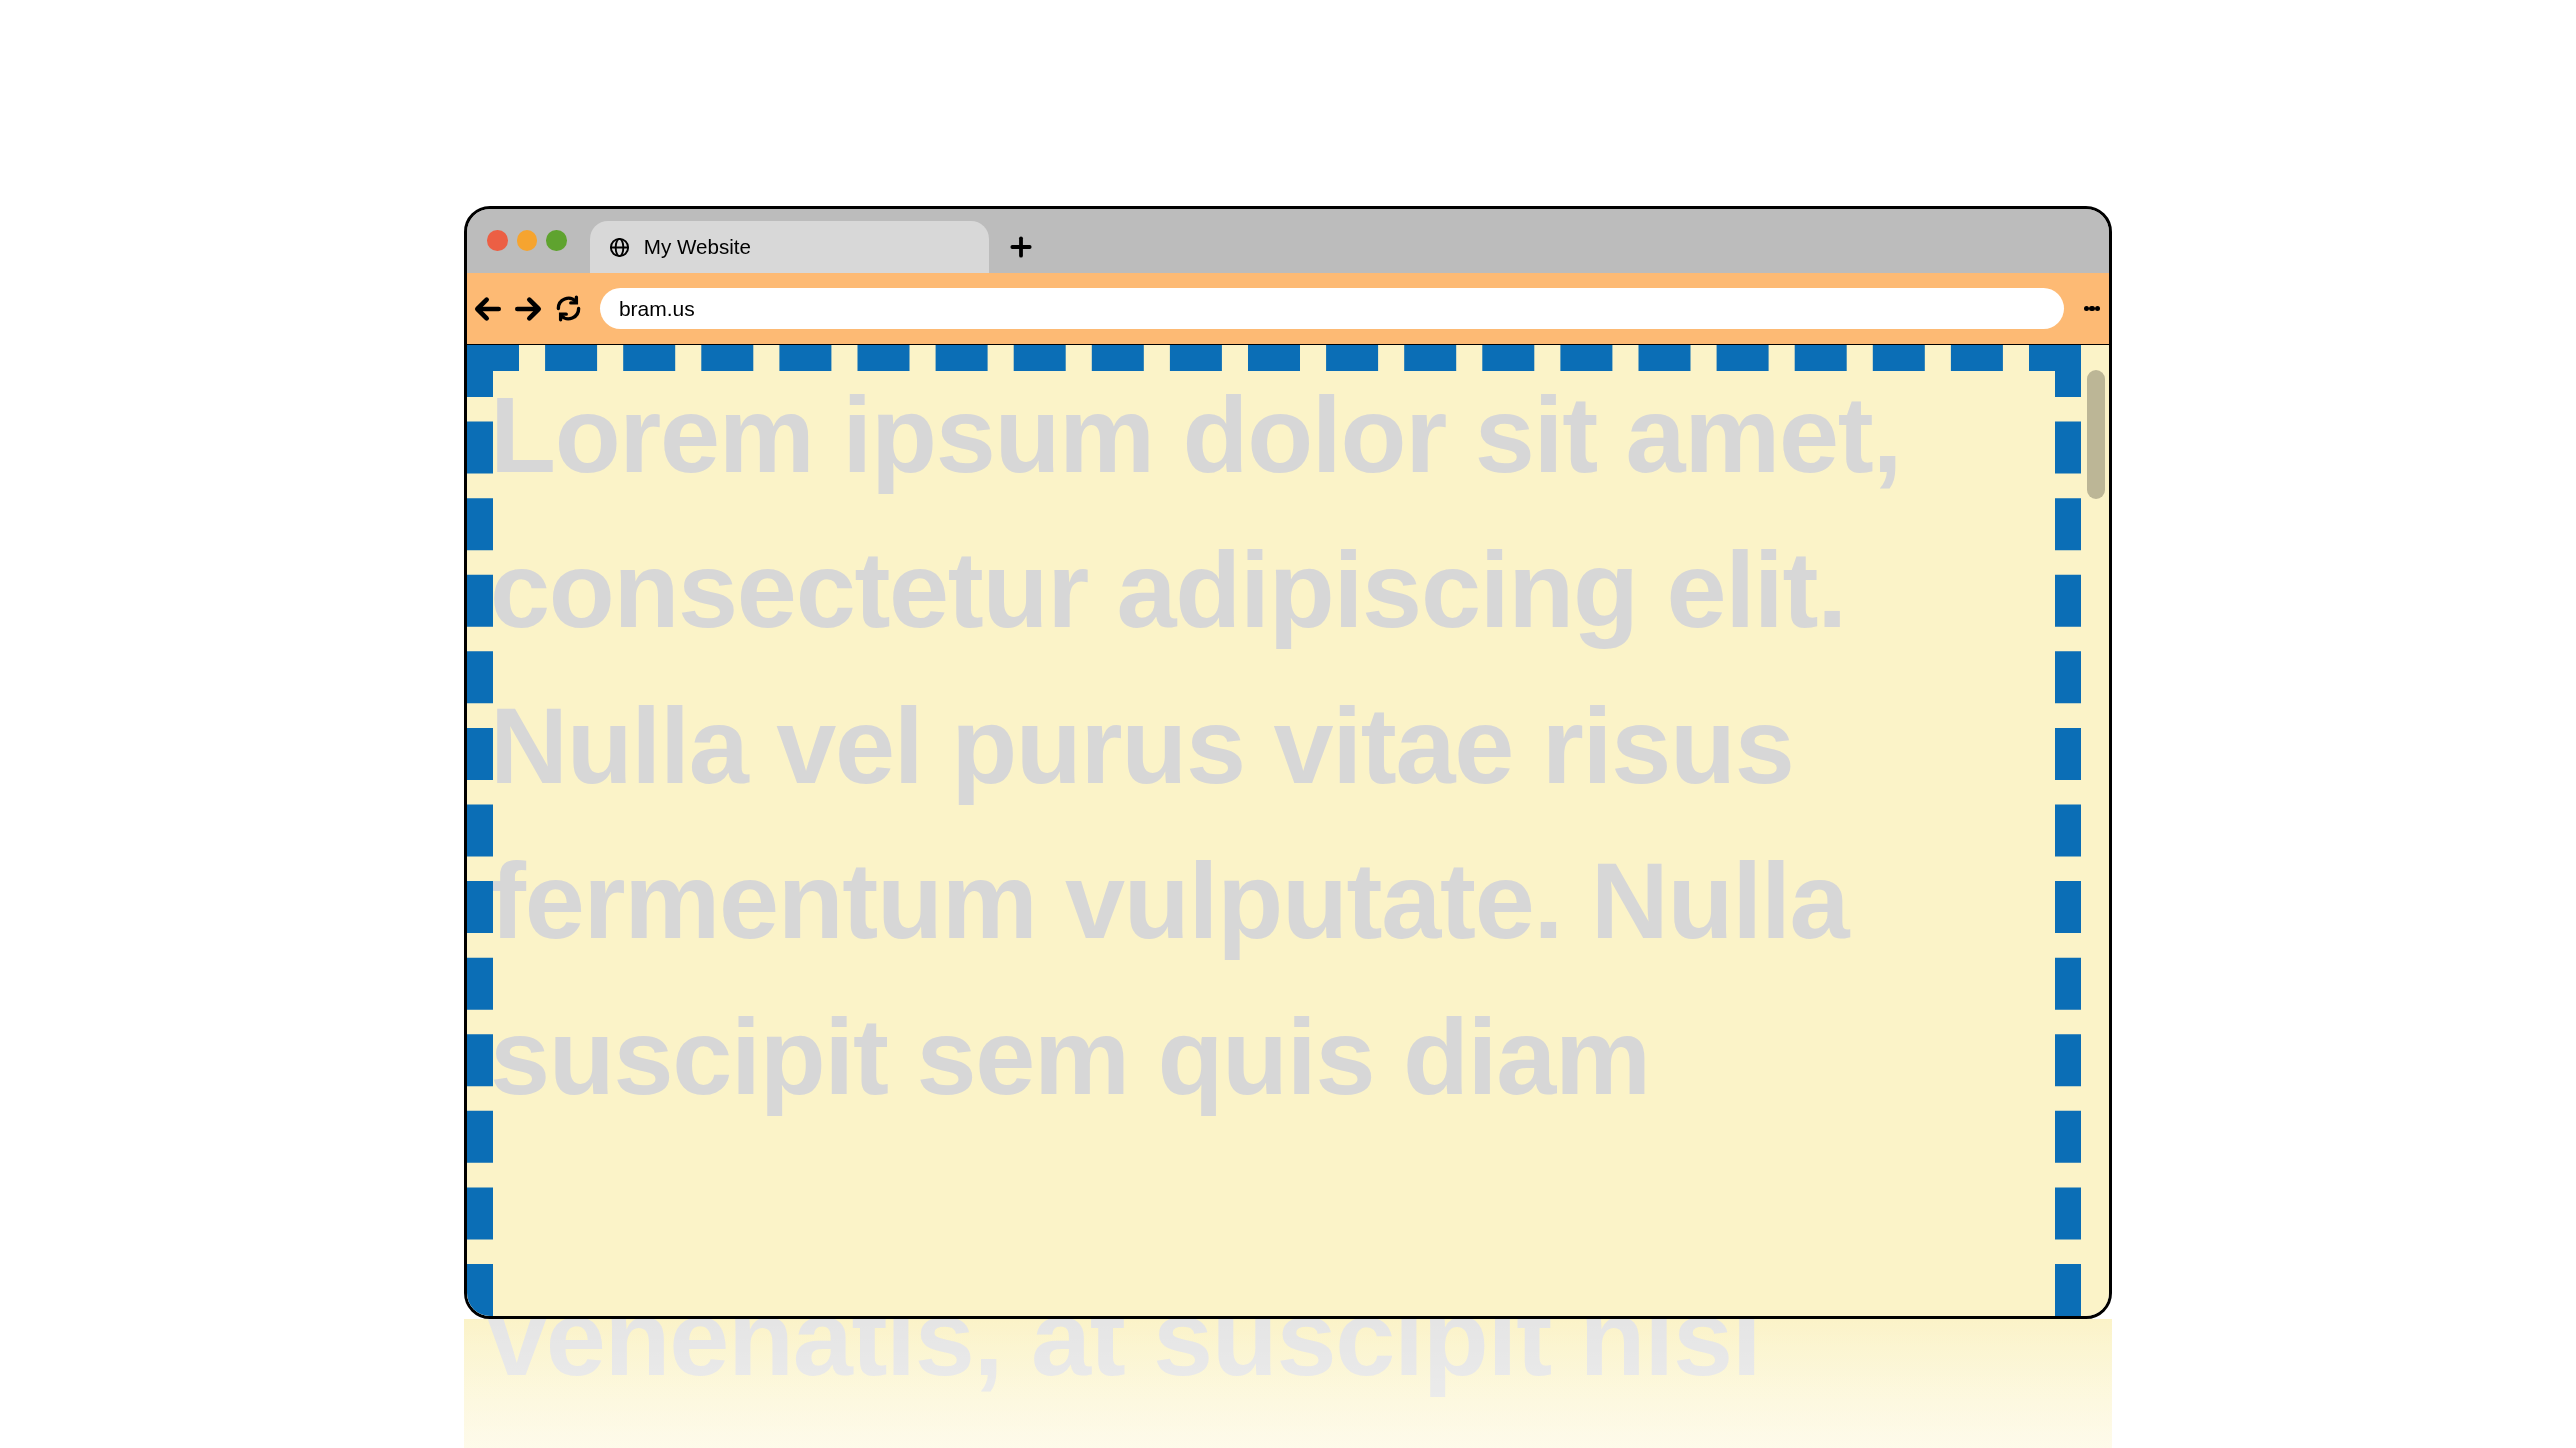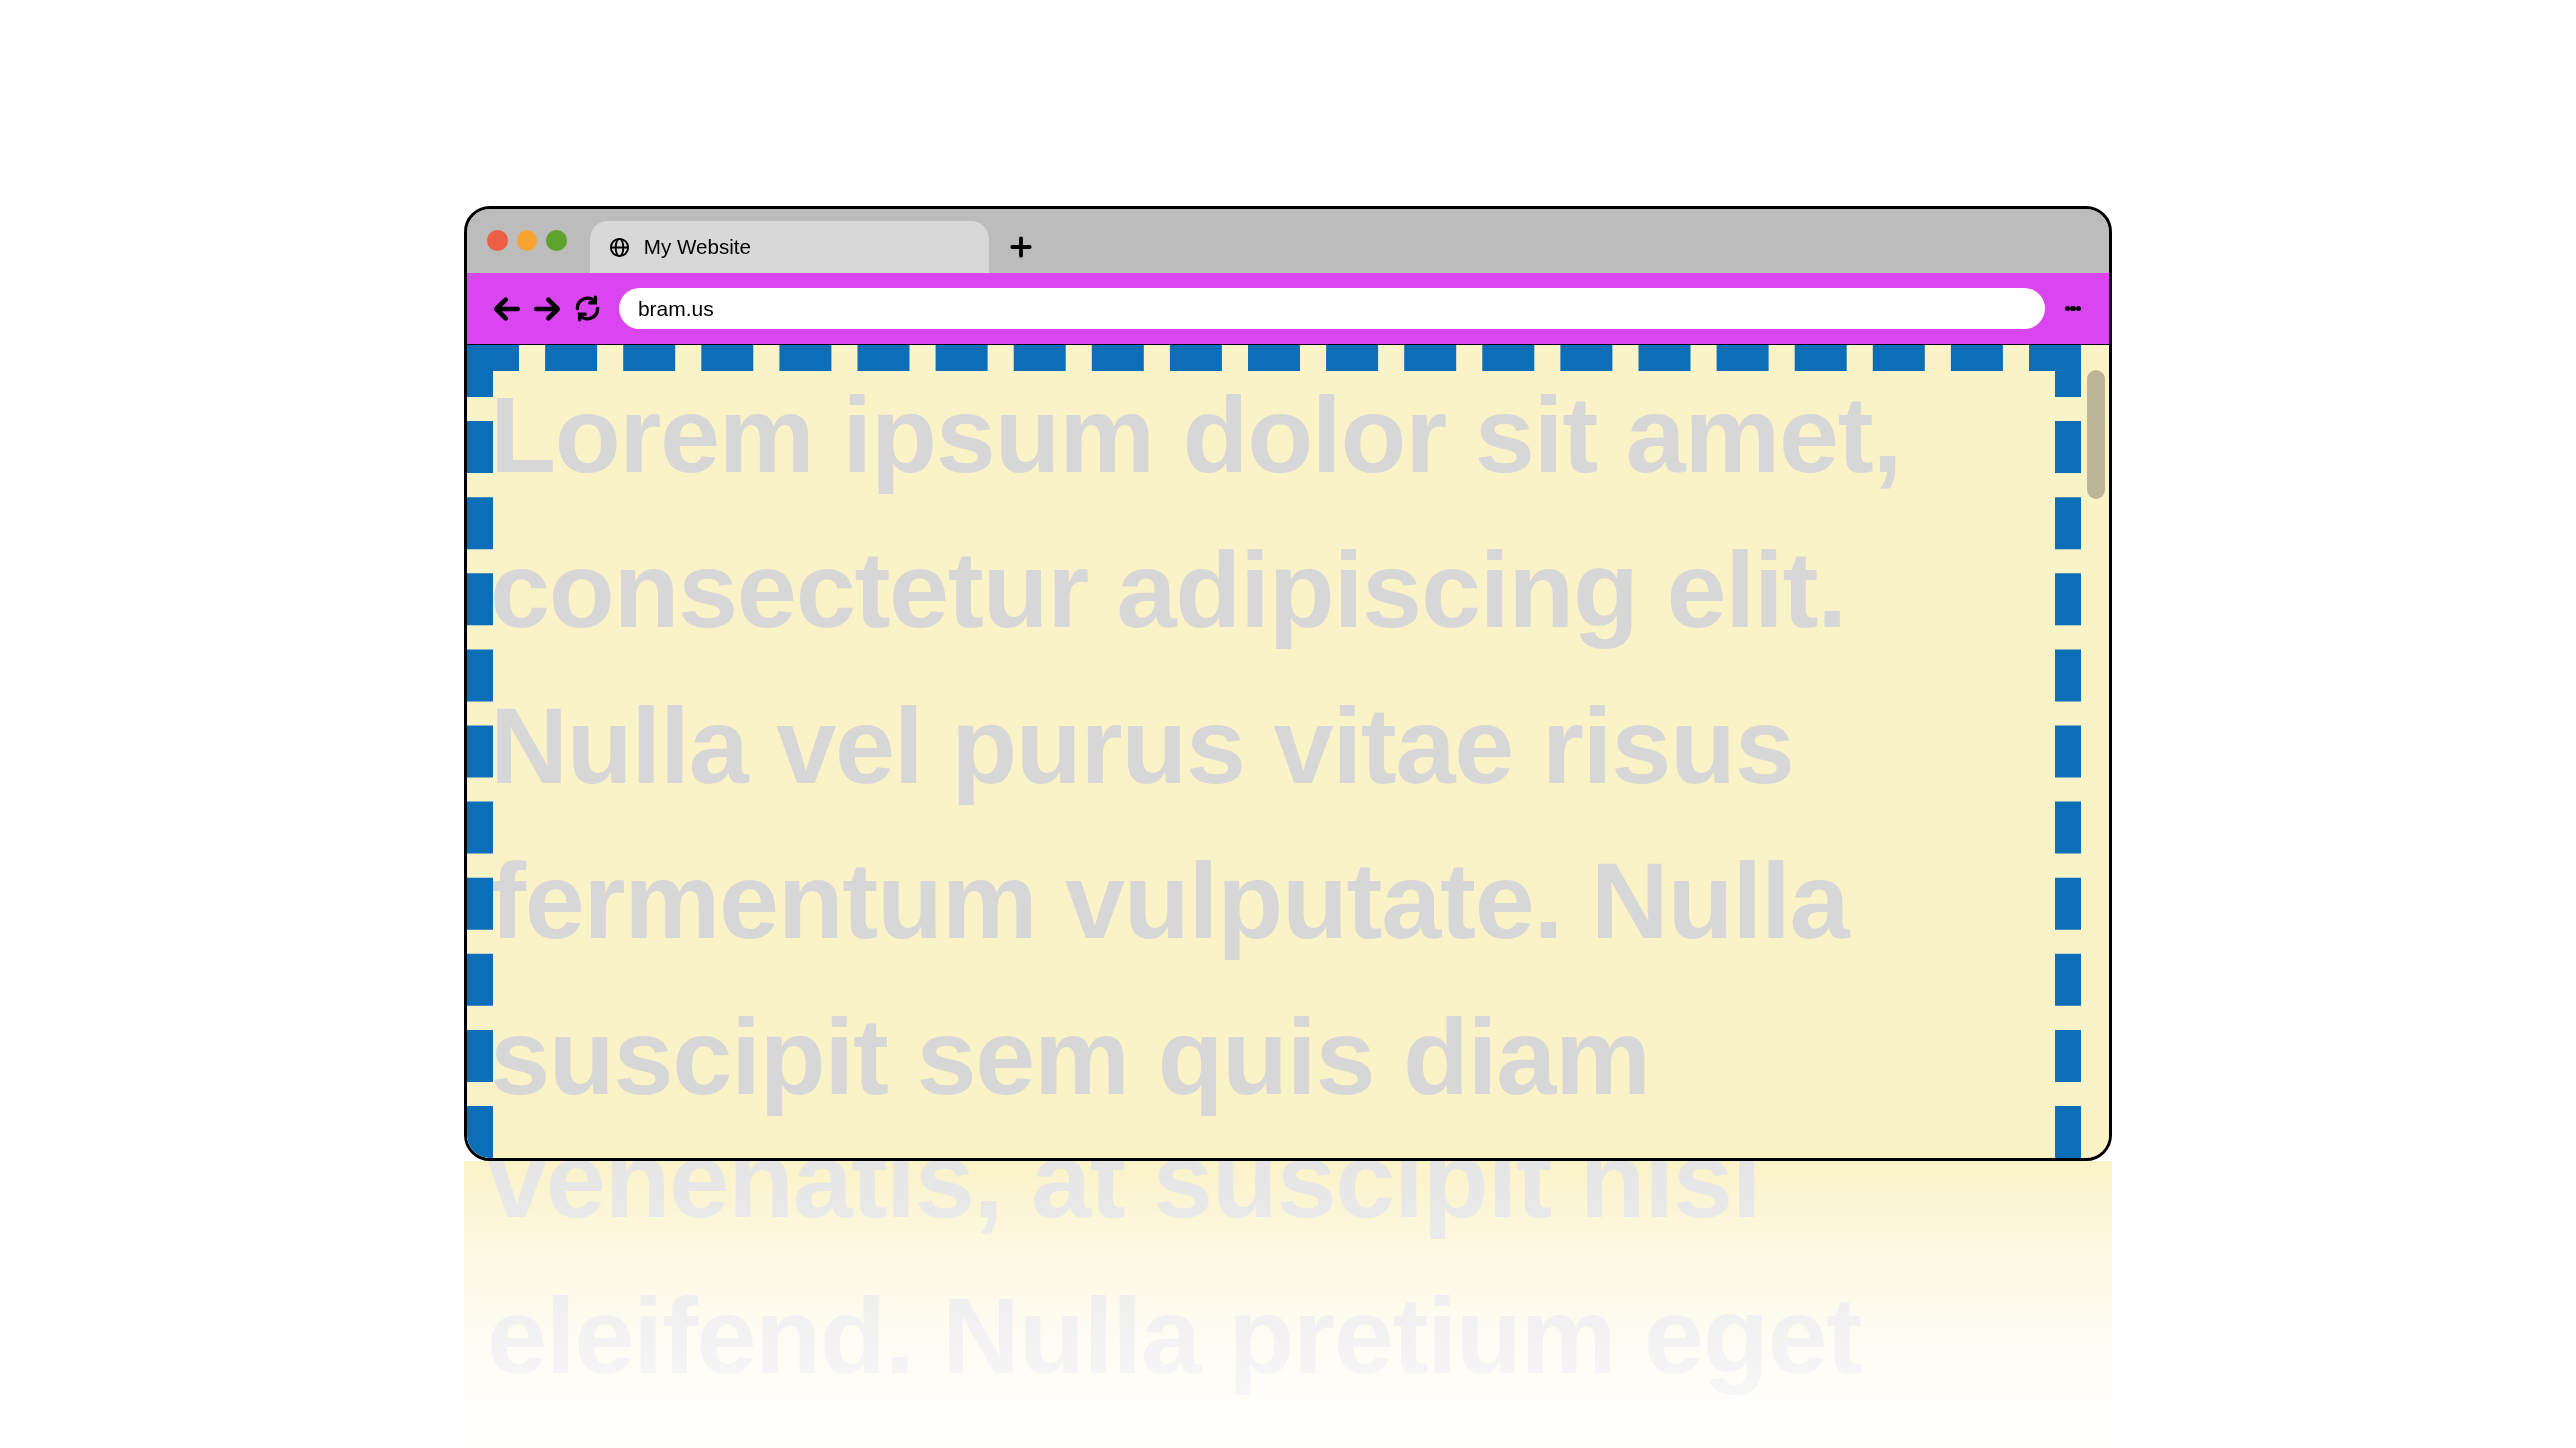--- a/index.html
+++ b/index.html
@@ -68,24 +68,24 @@
     width: 39px; height: 39px;
     display:flex; align-items:center; justify-content:center;
     margin-left: 13px;
     margin-bottom: 6.4px;
   }
   .newtab-btn svg { width: 26px; height: 26px; }
 
   
   .toolbar {
     height: 71px;
-    background: #d946ef;
-    display: flex;
-    align-items: center;
-    padding: 0 20px;
+    background: #fdba74;
+    display: flex;
+    align-items: center;
+    padding: 0 1px;
   }
   .nav-btn {
     width: 40px; height: 40px;
     display:flex; align-items:center; justify-content:center;
   }
   .nav-btn svg { stroke: #000; }
   .addrbar {
     flex: 1;
     height: 41px;
     background: #fff;
@@ -105,21 +105,21 @@
   }
   .menu-btn {
     width: 32px; height: 40px;
     display:flex; align-items:center; justify-content:center;
   }
   .menu-btn .dot { width:5.2px; height:5.2px; background:#000; border-radius:50%; margin:1.9px 0; }
 
   
   .viewport {
     width: 100%;
-    height: 814px;
+    height: 972px;
     background: #fbf3c8;
     position: relative;
     border-top: 1.9px solid #000;
   }
   .dash-overlay {
     position:absolute;
     left: 0; right: 28px; top: 0; bottom: 0;
     border: 26px dashed #0b6eb6;
     border-bottom: none;
     pointer-events:none;

